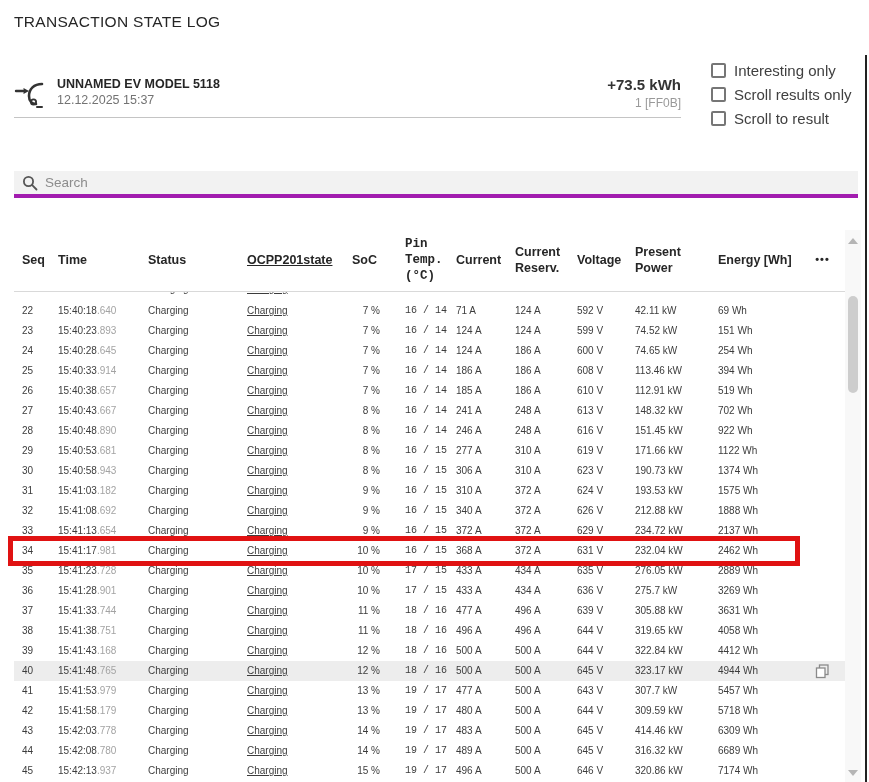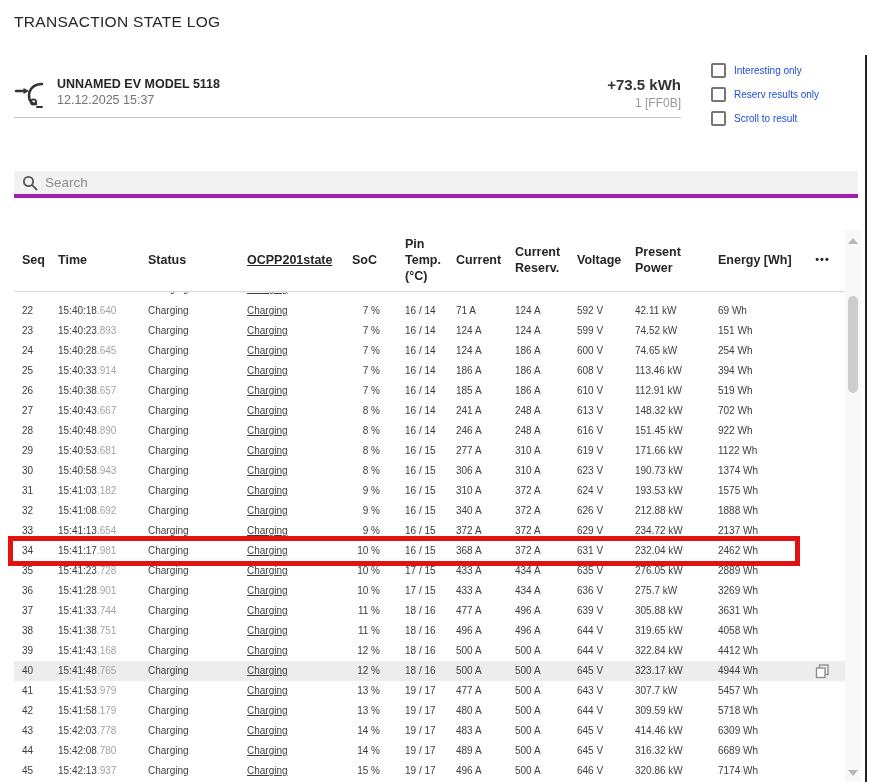--- a/index.html
+++ b/index.html
@@ -15,36 +15,36 @@
   .session-name{position:absolute; left:57px; top:77px; font-size:12.5px; font-weight:700; color:#262626;}
   .session-date{position:absolute; left:57px; top:93px; font-size:12.5px; color:#737373;}
   .session-energy{position:absolute; left:481px; top:76px; width:200px; text-align:right; font-size:15px; font-weight:700; color:#333;}
   .session-id{position:absolute; left:481px; top:96px; width:200px; text-align:right; font-size:12px; color:#999;}
   .session-divider{position:absolute; left:14px; top:117px; width:667px; height:1px; background:#c4c4c4;}
 
   
   .options{position:absolute; left:711px; top:62px;}
   .option{display:flex; align-items:center; height:16px; margin-bottom:8px;}
   .cb{appearance:none; -webkit-appearance:none; width:15px; height:15px; border:2px solid #767676; border-radius:2px; background:#fff; flex:0 0 auto; cursor:pointer;}
-  .cb-label{margin-left:8px; font-size:10px; color:#1d4ed8; white-space:nowrap;text-align:right;}
+  .cb-label{margin-left:8px; font-size:15px; color:#404040; white-space:nowrap;text-align:right;}
 
   .panel-border{position:absolute; left:865px; top:55px; width:2px; height:727px; background:#222;}
 
   
   .search-bar{position:absolute; left:14px; top:171px; width:844px; height:27px; background:#f2f2f2; border-bottom:4px solid #a21caf; display:flex; align-items:center;}
   .search-bar svg{margin-left:8px; flex:0 0 auto;}
   .search-input{flex:1; border:none; outline:none; background:transparent; font-family:"Liberation Sans",sans-serif; font-size:13.5px; color:#3c3c3c; margin-left:7px;}
   .search-input::placeholder{color:#8c8c8c;}
 
   
   .table{position:absolute; left:14px; top:228px; width:831px;}
   .thead{display:flex; align-items:center; height:64px; padding-left:8px; border-bottom:1px solid #d9d9d9;}
   .th{font-size:12.5px; font-weight:700; color:#262626; line-height:1.28;}
   .col-seq{width:36px;} .col-time{width:90px;} .col-status{width:99px;} .col-ocpp201{width:105px;text-decoration:underline;}
-  .col-soc{width:53px;} .col-pin_temp{width:51px;} .col-current{width:59px;} .col-current_reserv{width:62px;}
+  .col-soc{width:53px;} .col-pin_temp{width:51px;font-family:Liberation Mono, monospace;} .col-current{width:59px;} .col-current_reserv{width:62px;}
   .col-voltage{width:58px;} .col-power{width:83px;} .col-energy{width:82px;}
   .col-actions{width:45px; text-align:center;}
   .th.col-actions{font-size:11px; letter-spacing:1px; cursor:pointer;}
   .rows{position:relative;}
   .partial-row{height:9px; overflow:hidden;}
   .partial-row .row{margin-top:-13px;}
   .row{display:flex; height:20px; line-height:20px; padding-left:8px; font-size:10px; color:#3c3c3c; white-space:nowrap;}
   .cell{overflow:visible;}
   .row .col-soc{text-align:right; padding-right:25px;}
   .ms{color:#a3a3a3;}
@@ -82,21 +82,21 @@
   <div class="session-id">1 [FF0B]</div>
   <div class="session-divider"></div>
 
   <div class="options">
     <div class="option">
       <input type="checkbox" class="cb" style="">
       <span class="cb-label">Interesting only</span>
     </div>
     <div class="option">
       <input type="checkbox" class="cb" style="">
-      <span class="cb-label">Reserv results only</span>
+      <span class="cb-label">Scroll results only</span>
     </div>
     <div class="option">
       <input type="checkbox" class="cb" style="">
       <span class="cb-label">Scroll to result</span>
     </div>
   </div>
 
   <div class="panel-border"></div>
 
   <div class="search-bar">

